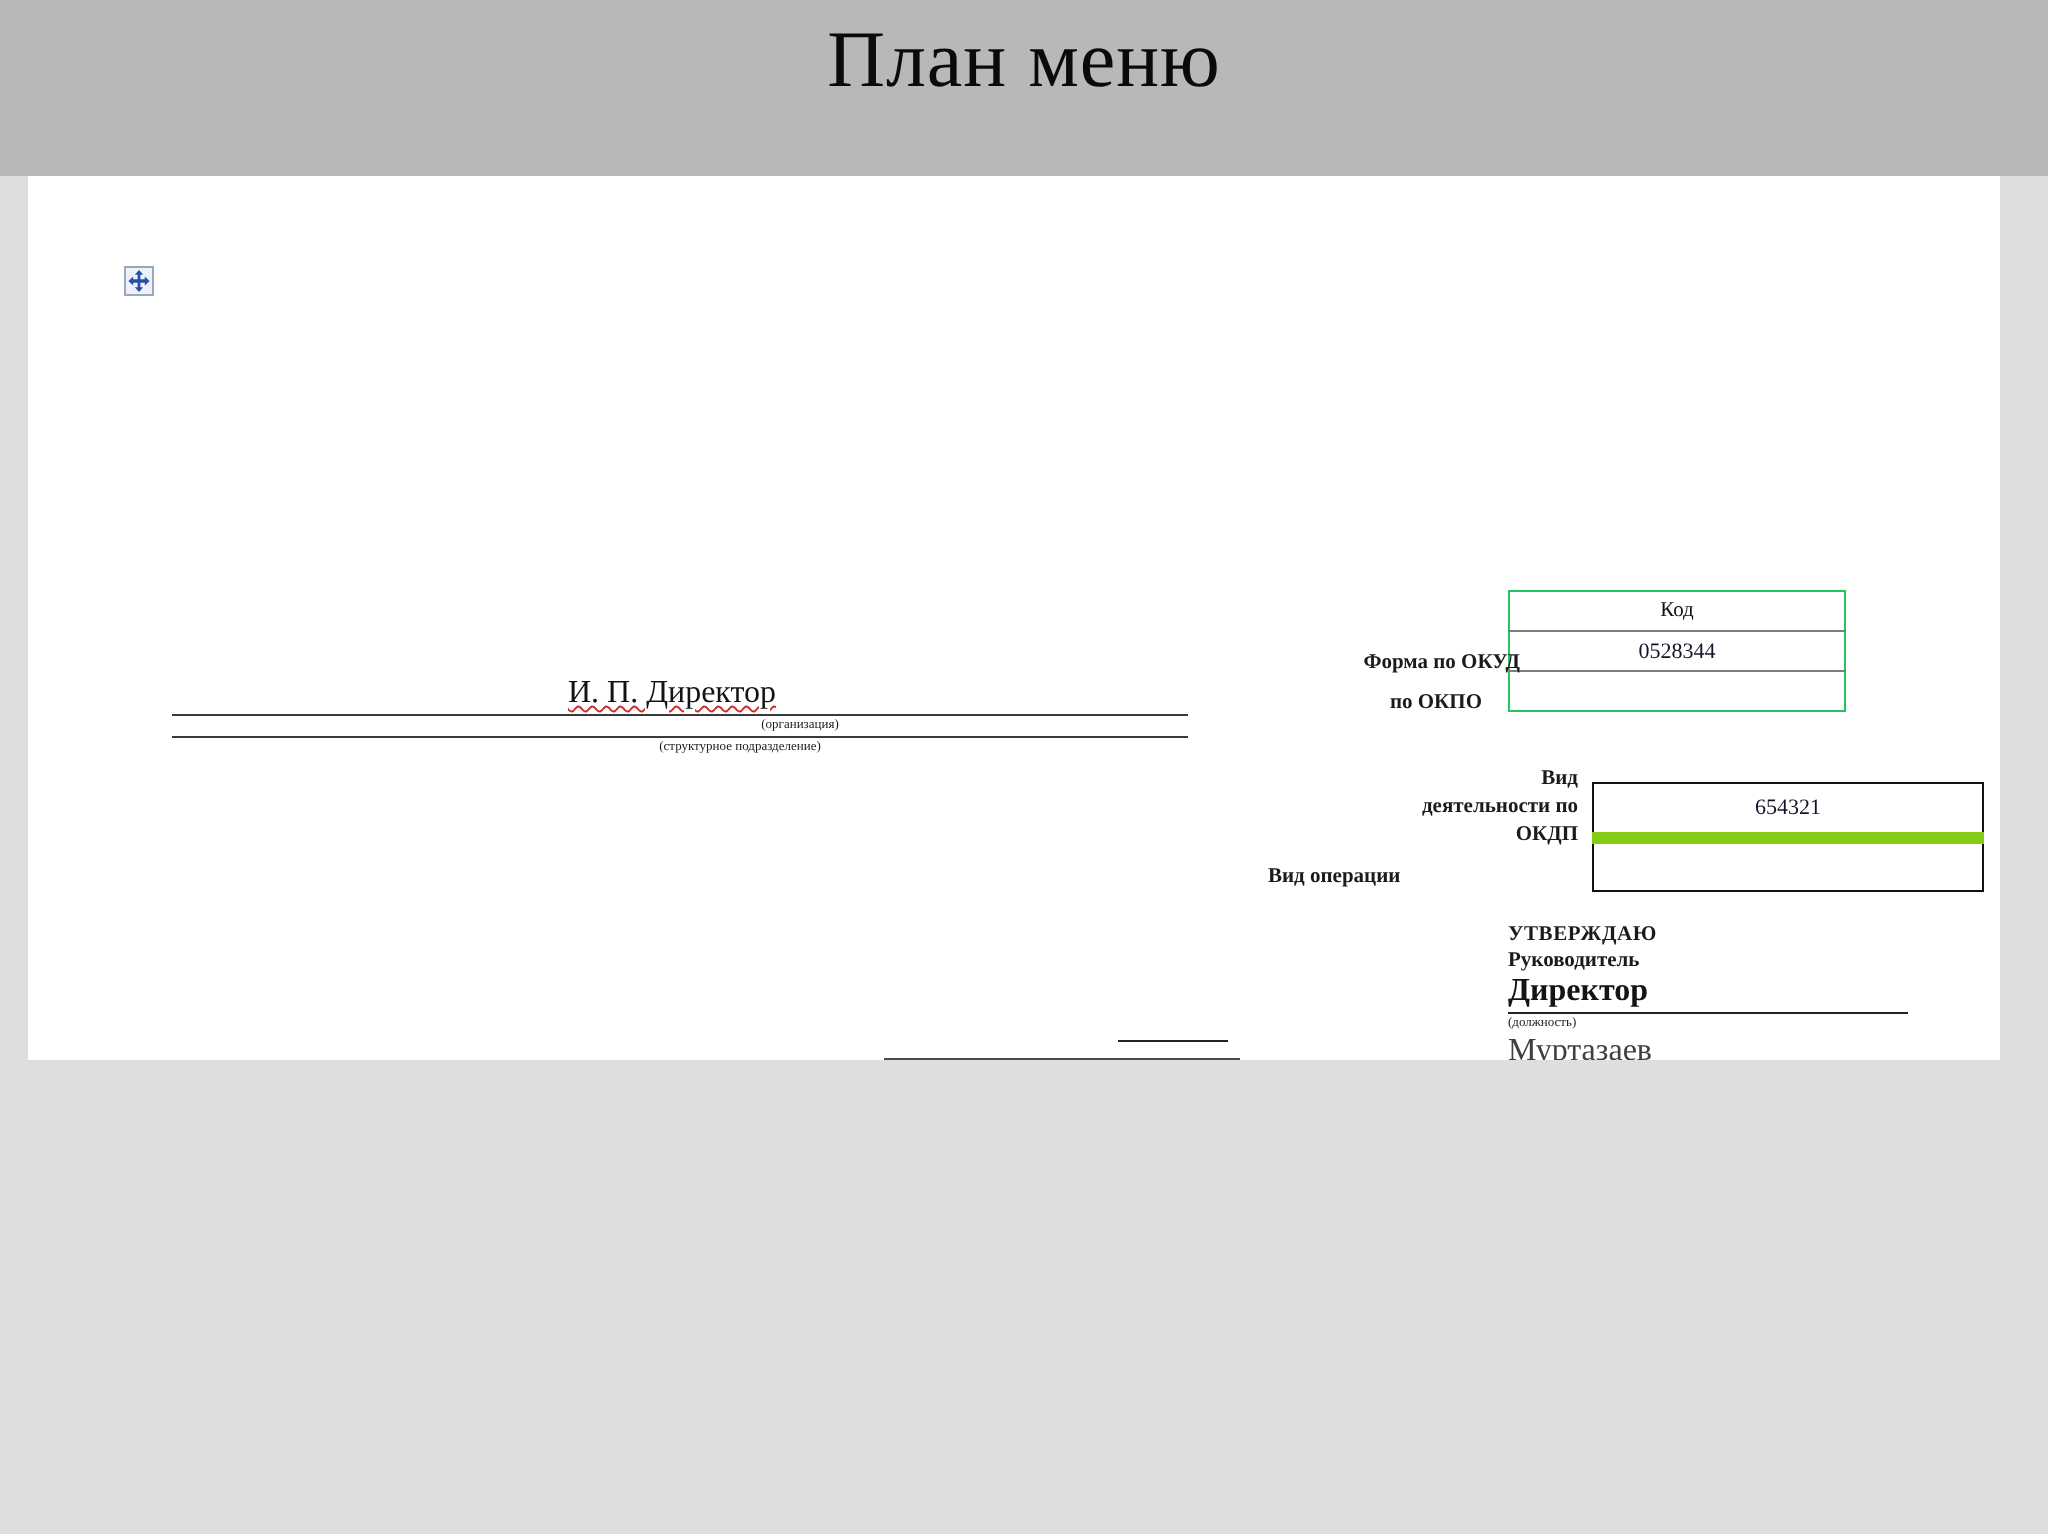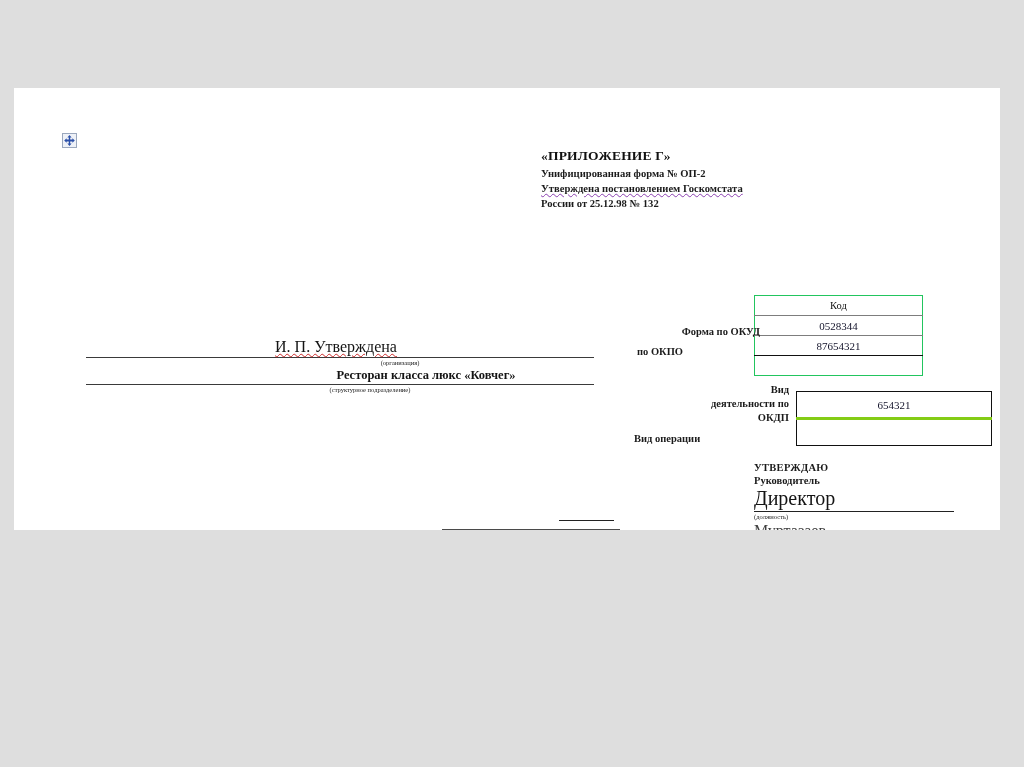--- a/index.html
+++ b/index.html
@@ -99,37 +99,37 @@
 
   .code-label {
     position: absolute;
     text-align: right;
     font-size: 10.5px;
     font-weight: bold;
     color: #1b1b1b;
     white-space: nowrap;
   }
   #lbl-okud { left: 560px; top: 238px; width: 186px; }
-  #lbl-okpo { left: 553px; top: 258px; width: 186px; text-align: center; }
+  #lbl-okpo { left: 541px; top: 258px; width: 186px; }
 
   
   #okdp-table {
     position: absolute;
     left: 782px; top: 303px;
     width: 196px;
     border: 1px solid #111;
     border-collapse: collapse;
   }
   #okdp-table td {
     height: 27px;
     text-align: center;
     vertical-align: middle;
     font-size: 11px;
     color: #13132a;
-    border-bottom: 3px solid #84cc16;
+    border-bottom: 6px solid #84cc16;
     padding: 0;
   }
   #okdp-table tr:last-child td { border-bottom: none; }
 
   #lbl-okdp {
     position: absolute;
     left: 620px; top: 295px;
     width: 155px;
     text-align: right;
     font-size: 10.5px;
@@ -192,23 +192,24 @@
     color: #1b1b1b;
     letter-spacing: 0.3px;
   }
   #approve .a-role {
     font-size: 10.5px;
     font-weight: bold;
     color: #1b1b1b;
     margin-top: 2px;
   }
   #approve .a-post {
-    font-size: 20px;
+    font-size: 16px;
     color: #141414;
     margin-top: 1px;
+    font-weight: bold;
   }
   #approve .a-rule {
     border-bottom: 1.2px solid #222;
     height: 0;
     margin-top: 1px;
   }
   #approve .a-cap {
     font-size: 6.5px;
     color: #1b1b1b;
     margin-top: 1px;
@@ -257,50 +258,42 @@
     letter-spacing: 1px;
     overflow: hidden;
     height: 6px;
   }
 </style>
 </head>
 <body>
 
 <div id="slide">
 
+  <div id="title-band">
+    <div id="slide-title">План меню</div>
+  </div>
 
   <div id="page">
 
     <div id="move-handle">
       <svg width="13" height="13" viewBox="0 0 13 13" aria-hidden="true">
         <path d="M6.5 1 L8.6 3.4 H7.2 V5.6 H9.4 V4.2 L11.8 6.5 L9.4 8.8 V7.4 H7.2 V9.6 H8.6 L6.5 12 L4.4 9.6 H5.8 V7.4 H3.6 V8.8 L1.2 6.5 L3.6 4.2 V5.6 H5.8 V3.4 H4.4 Z" fill="#2a4fa8"></path>
       </svg>
     </div>
 
-    <div class="doc-head">
-      <div class="line1">«ПРИЛОЖЕНИЕ Г»</div>
-      <div class="line">Унифицированная форма № ОП-2</div>
-      <div class="line">
-        <span class="wavy">Утверждена постановлением Госкомстата</span>
-      </div>
-      <div class="line">России от 25.12.98 № 132</div>
-    </div>
 
     <table id="code-table">
       <tbody>
           <tr>
         <td class="code-hdr">Код</td>
       </tr>
       <tr>
         <td>0528344</td>
       </tr>
       <tr>
-        <td class="thick">87654321</td>
-      </tr>
-      <tr>
         <td></td>
       </tr>
     </tbody>
       </table>
 
     <div class="code-label" id="lbl-okud">Форма по ОКУД</div>
     <div class="code-label" id="lbl-okpo">по ОКПО</div>
 
     <div id="lbl-okdp">
       <div>Вид</div>
@@ -315,28 +308,27 @@
         <td>654321</td>
       </tr>
       <tr>
         <td></td>
       </tr>
     </tbody>
       </table>
 
     <div class="org-block" id="org-1">
       <div class="org-value">
-        <span class="spell">И. П. Утверждена</span>
+        <span class="spell">И. П. Директор</span>
       </div>
       <div class="org-rule"></div>
       <div class="org-caption">(организация)</div>
     </div>
 
     <div class="org-block" id="org-2">
-      <div class="org-value small">Ресторан класса люкс «Ковчег»</div>
       <div class="org-rule"></div>
       <div class="org-caption">(структурное подразделение)</div>
     </div>
 
     <div id="approve">
       <div class="a-title">УТВЕРЖДАЮ</div>
       <div class="a-role">Руководитель</div>
       <div class="a-post">Директор</div>
       <div class="a-rule"></div>
       <div class="a-cap">(должность)</div>

